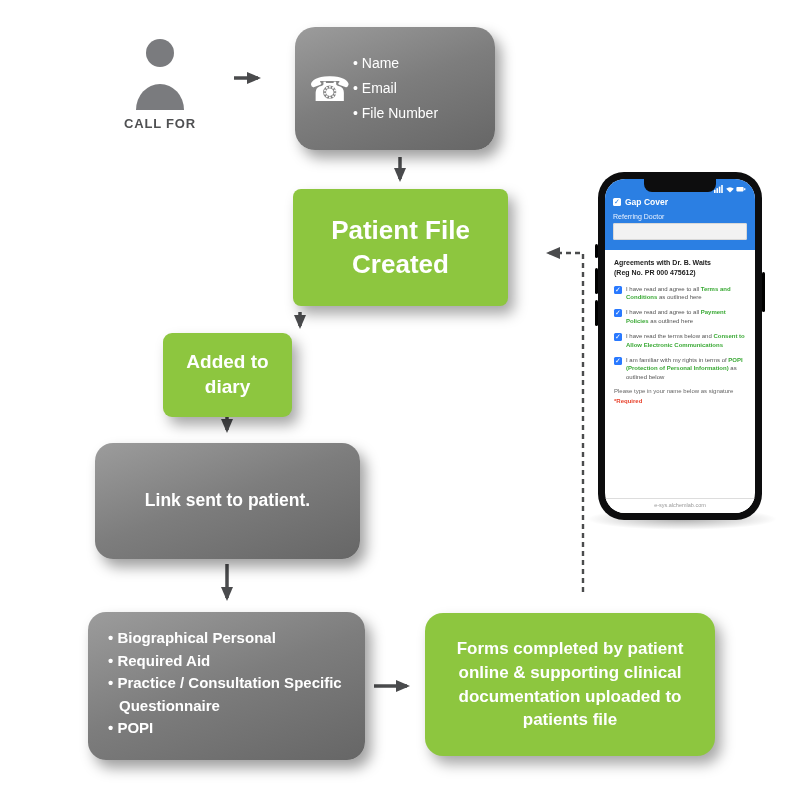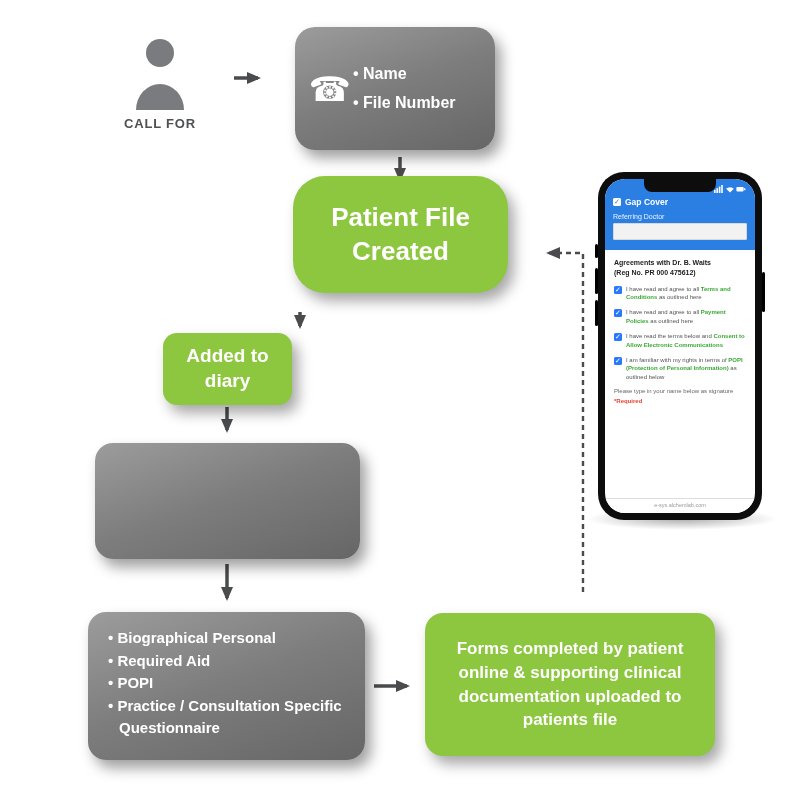--- a/index.html
+++ b/index.html
@@ -26,27 +26,27 @@
     box-shadow:6px 8px 14px rgba(0,0,0,.38);
   }
   .green{
     background:var(--green,#8dc63f);
     box-shadow:6px 8px 14px rgba(0,0,0,.35);
   }
 
   .contact{left:295px;top:27px;width:200px;height:123px;border-radius:20px;
     display:flex;align-items:center;padding:10px 12px;}
   .phone-glyph{width:46px;font-size:34px;line-height:1;color:#fff;flex:none;text-align:center;}
-  .contact-items{font-size:16px;font-weight:700;line-height:1.8;}
+  .contact-items{font-size:14px;font-weight:400;line-height:1.8;}
   .bullet::before{content:"•  ";}
 
-  .patient{left:293px;top:176px;width:215px;height:117px;border-radius:32px;
+  .patient{left:293px;top:189px;width:215px;height:117px;border-radius:8px;
     display:flex;align-items:center;justify-content:center;text-align:center;
     font-size:26px;font-weight:800;line-height:1.3;padding:0 22px;}
-  .diary{left:163px;top:333px;width:129px;height:72px;border-radius:14px;
+  .diary{left:163px;top:333px;width:129px;height:84px;border-radius:9px;
     display:flex;align-items:center;justify-content:center;text-align:center;
     font-size:19px;font-weight:800;line-height:1.3;padding:0 16px;}
   .linkbox{left:95px;top:443px;width:265px;height:116px;border-radius:18px;
     display:flex;flex-direction:column;align-items:center;justify-content:center;text-align:center;
     font-size:17.5px;font-weight:800;line-height:1.45;padding:0 14px;}
   .details{left:88px;top:612px;width:277px;height:148px;border-radius:18px;
     padding:15px 20px;font-size:15px;font-weight:600;line-height:1.5;}
   .d-item{padding-left:11px;text-indent:-11px;}
   .d-item::before{content:"• ";}
   .forms{left:425px;top:613px;width:290px;height:143px;border-radius:18px;
@@ -114,40 +114,42 @@
     <path d="M8,74 a24,26 0 0 1 48,0 z" fill="#7a7b7e"></path>
   </svg>
   <div class="call-label">
     <div>CALL FOR</div>
   </div>
 
   <div class="box gray contact">
     <div class="phone-glyph">☎</div>
     <div class="contact-items">
       <div class="bullet">Name</div>
+      <div class="bullet">Email</div>
       <div class="bullet">File Number</div>
     </div>
   </div>
 
   <div class="box green patient">
     <span>Patient File Created</span>
   </div>
 
   <div class="box green diary">
     <span>Added to diary</span>
   </div>
 
   <div class="box gray linkbox">
+    <div>Link sent to patient.</div>
   </div>
 
   <div class="box gray details">
     <div class="d-item">Biographical Personal</div>
     <div class="d-item">Required Aid</div>
+    <div class="d-item">Practice / Consultation Specific Questionnaire</div>
     <div class="d-item">POPI</div>
-    <div class="d-item">Practice / Consultation Specific Questionnaire</div>
   </div>
 
   <div class="box green forms">
     <span>Forms completed by patient online &amp; supporting clinical documentation uploaded to patients file</span>
   </div>
 
   <div class="phone-shadow"></div>
   <div class="phone">
     <div class="side-btn bL1"></div>
     <div class="side-btn bL2"></div>

